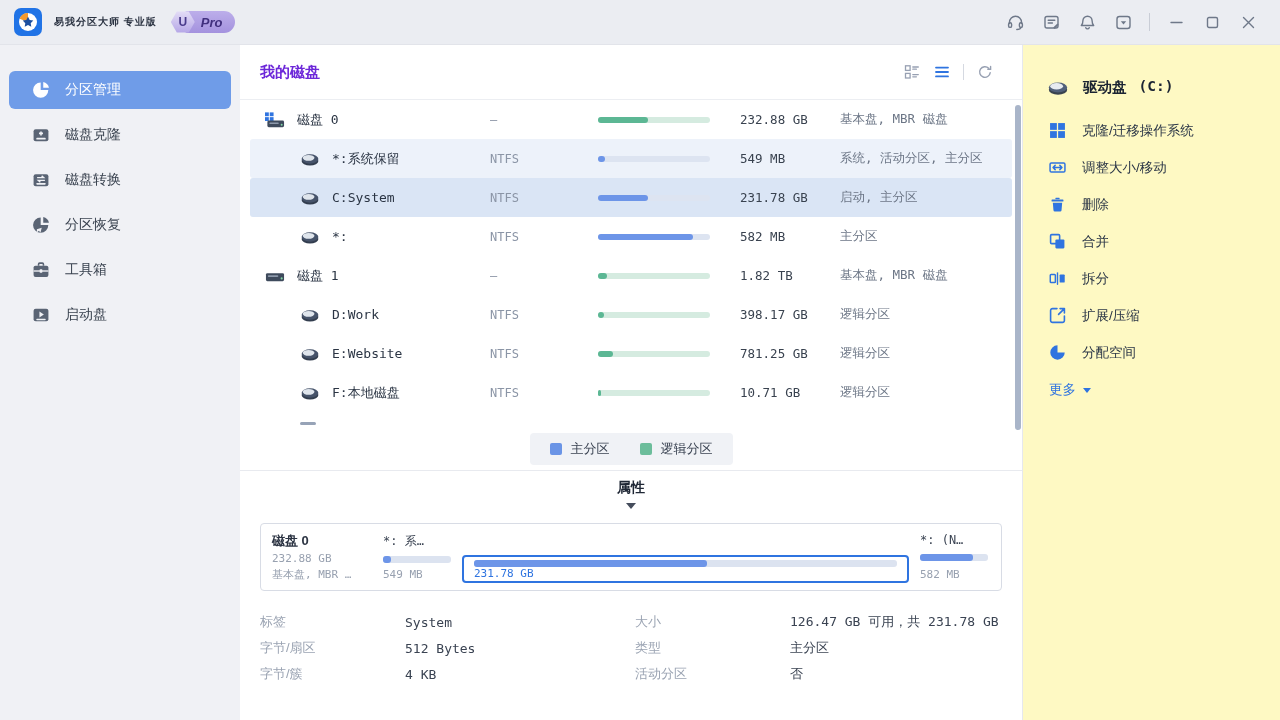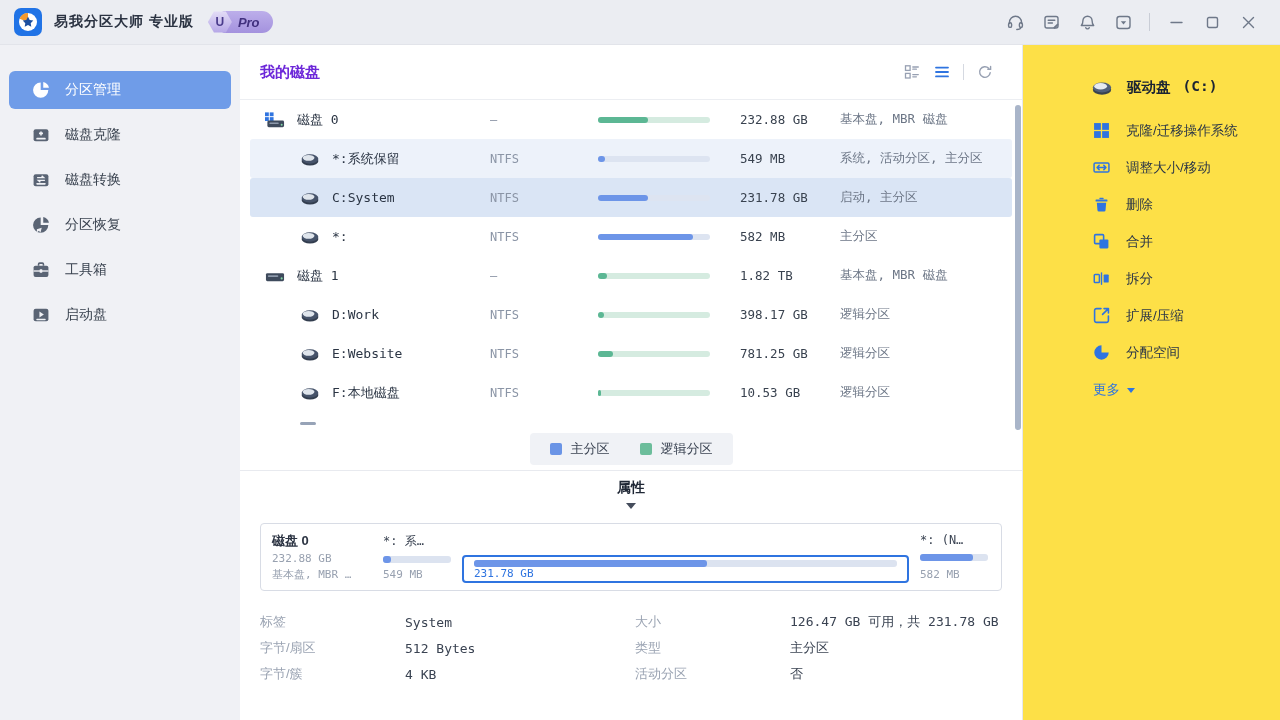--- a/index.html
+++ b/index.html
@@ -5,21 +5,21 @@
   * { margin:0; padding:0; box-sizing:border-box; }
   html,body { width:1280px; height:720px; overflow:hidden; }
   body { font-family:"Liberation Sans", sans-serif; color:#2b3544; background:#fff; }
   .mono { font-family:"DejaVu Sans Mono", monospace; }
 
   .app { position:relative; width:1280px; height:720px; }
 
   
   .titlebar { height:45px; background:#ebedf2; display:flex; align-items:center; padding:0 14px 0 14px; border-bottom:1px solid #e2e4ea; }
   .logo { width:28px; height:28px; margin-right:12px; }
-  .app-title { font-size:14px; font-weight:600; color:#2b3342; letter-spacing:1px; }
+  .app-title { font-size:10px; font-weight:600; color:#2b3342; letter-spacing:1px; }
   .probadge { display:flex; align-items:center; margin-left:14px; }
   .pro-emblem { width:24px; height:24px; clip-path:polygon(0 50%,25% 6%,75% 6%,100% 50%,75% 94%,25% 94%); background:linear-gradient(#e6e0f7,#b3a4e6); color:#4a3b8c; font-weight:bold; font-size:12px; display:flex; align-items:center; justify-content:center; z-index:1; }
   .pro-text { height:22px; margin-left:-11px; padding:0 13px 0 17px; border-radius:4px 11px 11px 4px; background:linear-gradient(#bcaeea,#a492de); color:#41307e; font-style:italic; font-weight:bold; font-size:13px; display:flex; align-items:center; }
   .tb-spacer { flex:1; }
   .tb-btn { width:36px; height:32px; display:flex; align-items:center; justify-content:center; cursor:pointer; }
   .tb-btn svg { stroke:#6e7889; fill:none; stroke-width:1.4; stroke-linecap:round; stroke-linejoin:round; }
   .tb-divider { width:1px; height:18px; background:#c9cdd6; margin:0 8px; }
 
   
   .workspace { position:absolute; top:45px; left:0; right:0; bottom:0; display:flex; }
@@ -88,21 +88,21 @@
   .pfill { height:7px; border-radius:3px; background:#6d95e8; }
   .psize { font-size:11px; color:#98a1b0; white-space:nowrap; }
 
   .fields { margin-top:18px; display:grid; grid-auto-flow:column; grid-template-rows:repeat(3,26px); grid-template-columns:375px auto; }
   .field { display:flex; align-items:center; font-size:13px; }
   .flabel { width:145px; flex:none; color:#9aa3b2; }
   .field:nth-child(n+4) .flabel { width:155px; }
   .fvalue { color:#3a4352; }
 
   
-  .rightpanel { width:258px; flex:none; background:#fde047; border-left:1px solid #e6e8ee; padding-top:27px;padding-left:44px; }
+  .rightpanel { width:258px; flex:none; background:#fef9c3; border-left:1px solid #e6e8ee; padding-top:27px; }
   .rp-header { display:flex; align-items:center; gap:14px; padding-left:24px; height:30px; margin-bottom:10px; }
   .rp-header .rp-title { font-size:14.5px; font-weight:bold; color:#1b2433; display:flex; gap:12px; }
   .action-item { height:37px; display:flex; align-items:center; gap:16px; padding-left:26px; font-size:13.5px; color:#2b3647; cursor:pointer; }
   .action-item svg { width:17px; height:17px; flex:none; }
   .rp-more { margin-top:4px; height:30px; display:flex; align-items:center; gap:7px; padding-left:26px; color:#2f74e0; font-size:13.5px; cursor:pointer; }
   .rp-more .caret-down { border-top-color:#2f74e0; border-left-width:4px; border-right-width:4px; border-top-width:5px; }
 </style>
 </head>
 <body>
 
@@ -419,21 +419,21 @@
                   </svg>
                 </span>
                 <span class="mono">F:本地磁盘</span>
               </div>
               <div class="cell-fs mono">NTFS</div>
               <div class="cell-bar">
                 <div class="track">
                   <div class="fill" style="width: 3%;"></div>
                 </div>
               </div>
-              <div class="cell-size mono">10.53 GB</div>
+              <div class="cell-size mono">10.71 GB</div>
               <div class="cell-info mono">逻辑分区</div>
             </div>
 
         </div>
         <div class="cut-row-dash"></div>
         <div class="legendwrap">
           <div class="legend">
             <span class="litem">
                 <i class="lsw" style="background: rgb(106, 148, 230);"></i>
                 <span>主分区</span>

